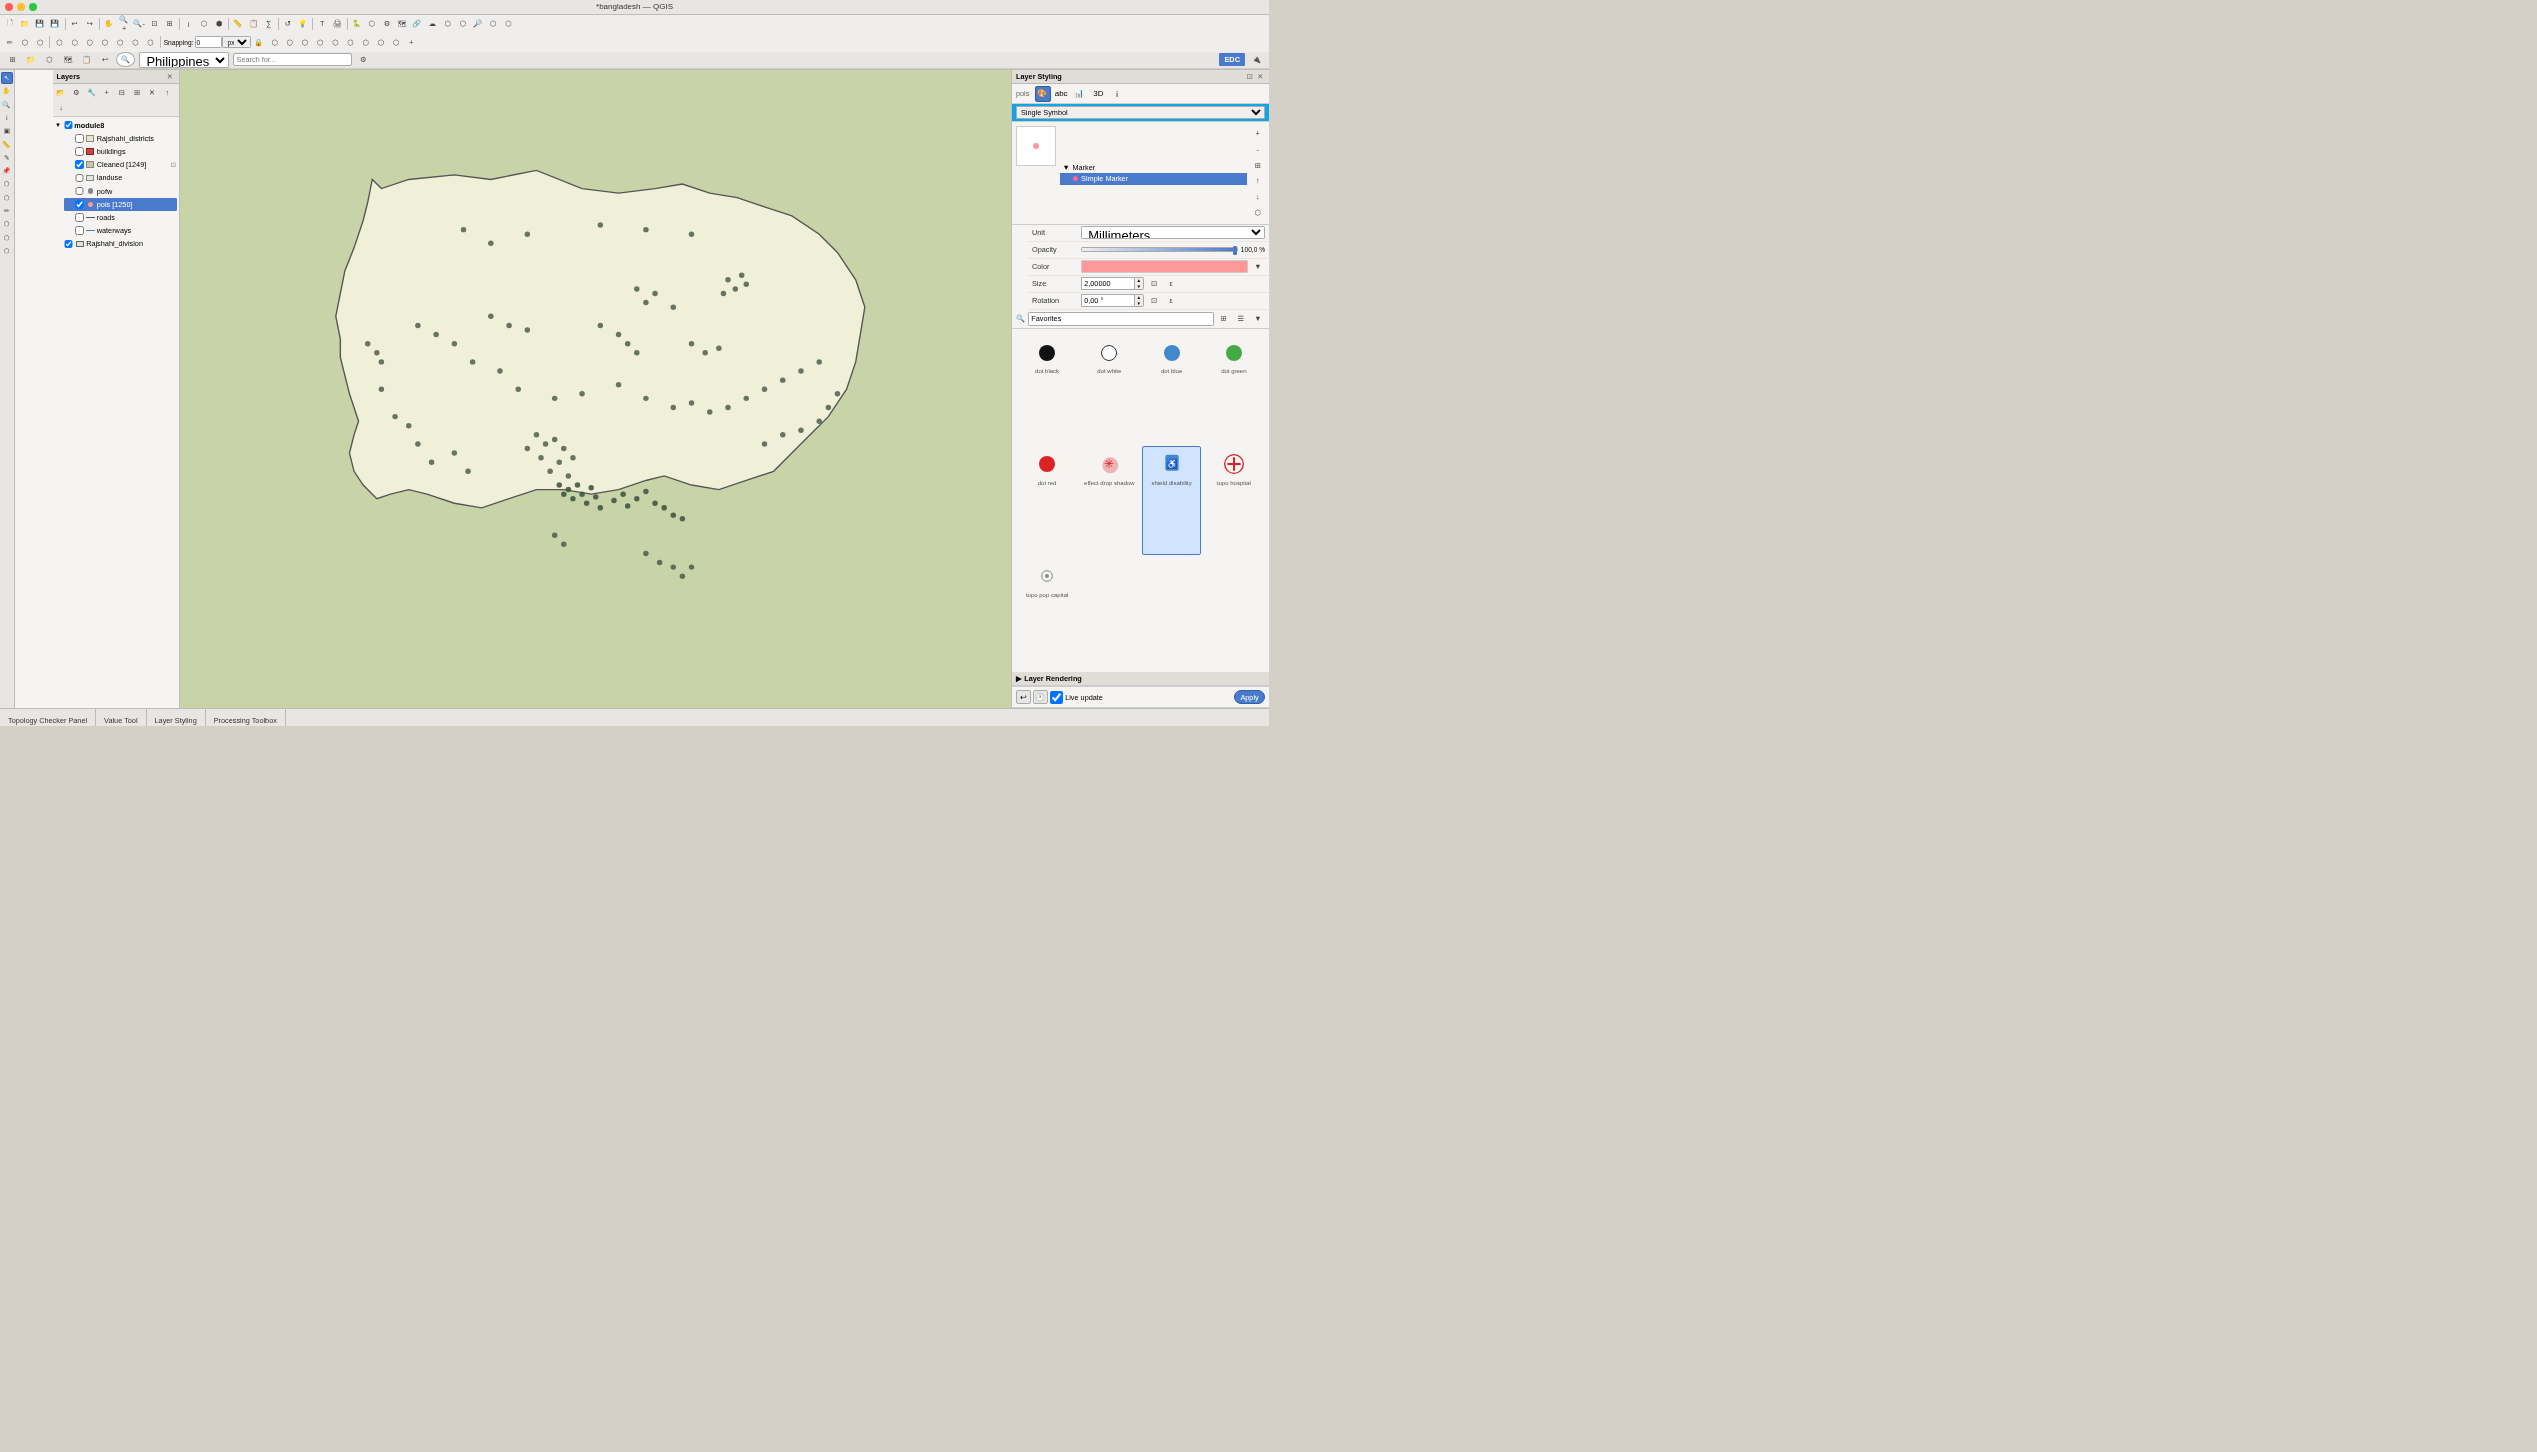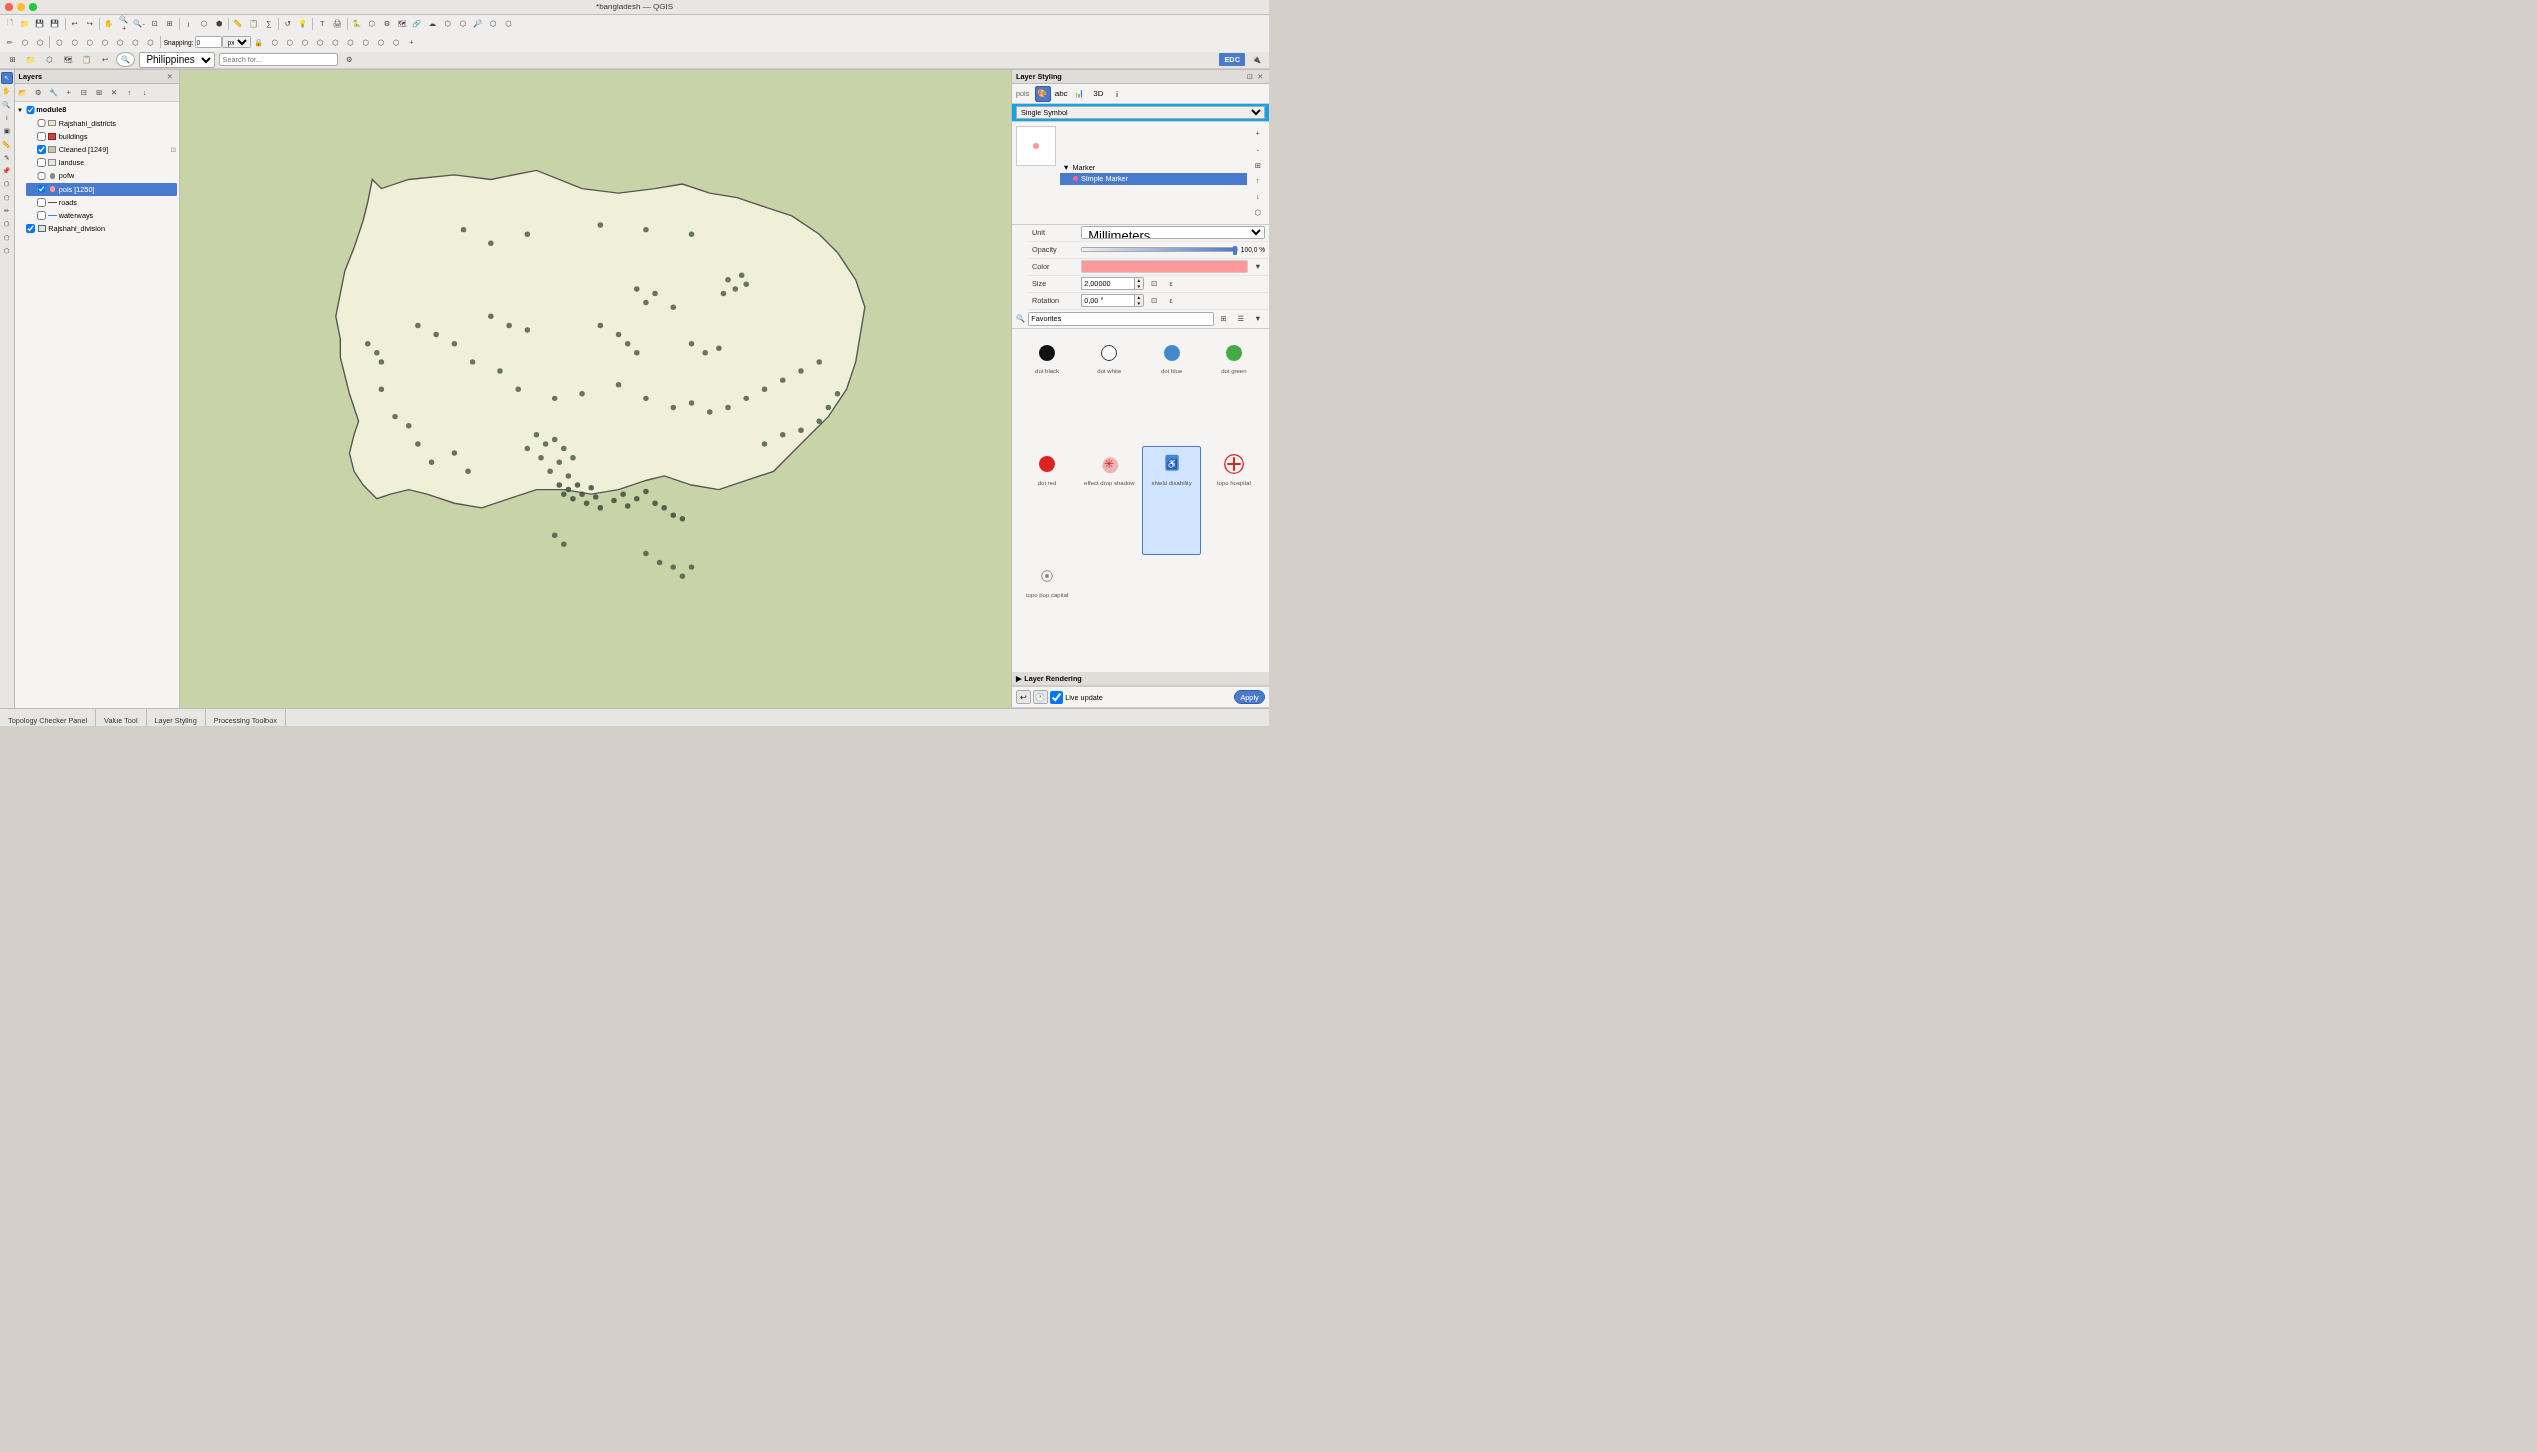--- a/index.html
+++ b/index.html
@@ -75,20 +75,21 @@
     }
 
     
     .layers-panel {
       width: 165px;
       background: #f5f4f2;
       border-right: 0.7px solid #c0bdb8;
       display: flex;
       flex-direction: column;
       flex-shrink: 0;
+      padding-left: 38px;
     }
     .panel-header {
       background: #e0ddd8;
       padding: 2px 4px;
       font-weight: bold;
       font-size: 7.3px;
       border-bottom: 0.7px solid #bbb;
       display: flex;
       align-items: center;
       justify-content: space-between;
@@ -417,21 +418,21 @@
       height: 17px;
       background: #e8e6e3;
       border-bottom: 0.7px solid #ccc;
       gap: 4px;
     }
     .location-select {
       height: 16px;
       border: 0.7px solid #aaa;
       border-radius: 2px;
       background: white;
-      font-size: 10px;
+      font-size: 13px;
       padding: 0 2.6px;
     }
     .location-search {
       width: 119px;
       height: 13.2px;
       border: 0.7px solid #aaa;
       border-radius: 2px;
       font-size: 7.3px;
       padding: 0 2.6px;
     }

